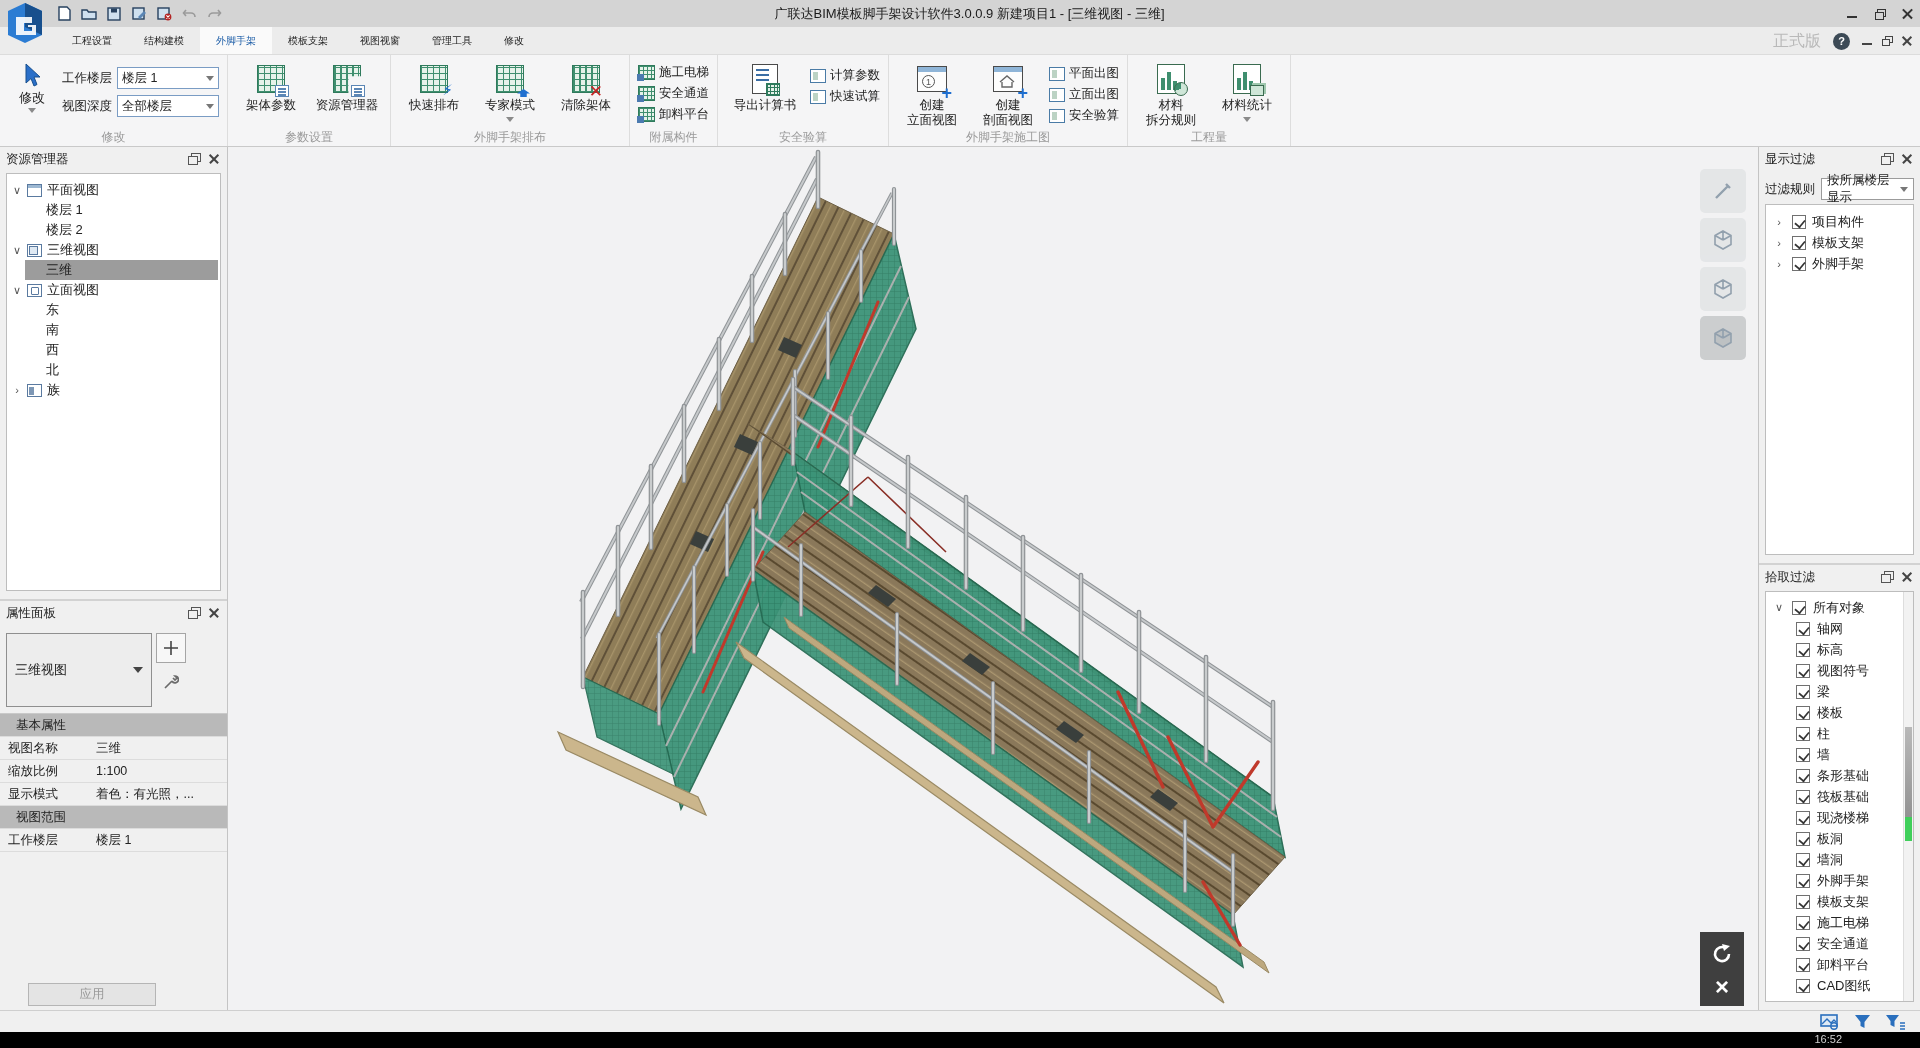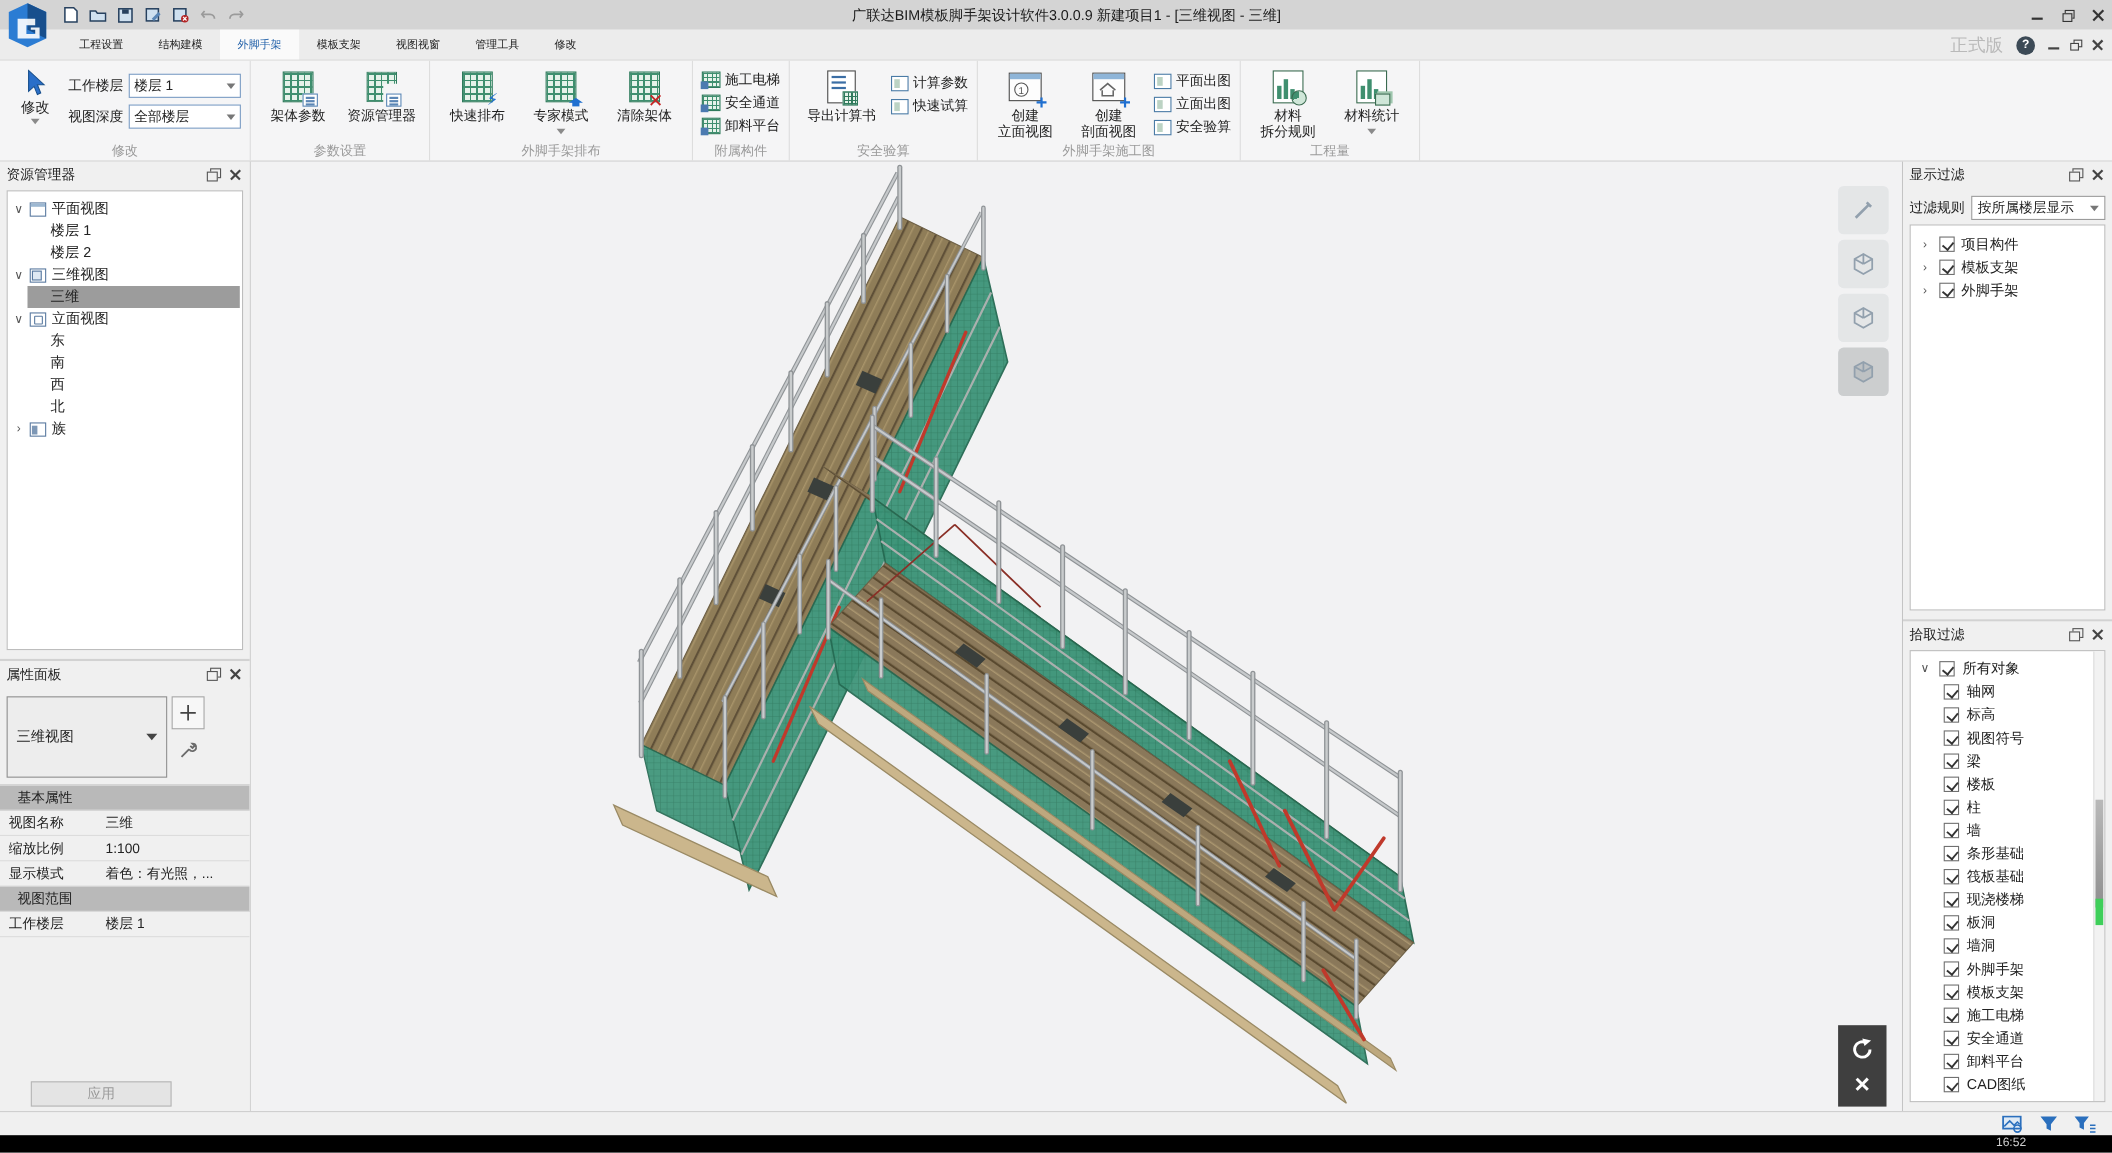--- a/index.html
+++ b/index.html
@@ -85,21 +85,21 @@
   .chart-ico i:nth-child(3){ left:15px; height:9px;}
   .chart-ico .pie { position:absolute; right:-4px; bottom:-3px; width:14px; height:14px; border-radius:50%; background:conic-gradient(#cfe6d8 0 70%,#3f8f6f 70% 100%); border:1px solid #3a6b50; }
   .chart-ico .box3d { position:absolute; right:-4px; bottom:-3px; width:14px; height:11px; background:#cfe6d8; border:1px solid #3a6b50; box-shadow:2px -2px 0 #9fc7ae; }
   .cursor-svg { width:22px; height:26px; }
   .bolt { position:absolute; right:-3px; bottom:-4px; color:#1f6fd0; font-size:15px; }
   .cap { position:absolute; right:-4px; bottom:-2px; width:13px; height:8px; background:#1f6fd0; clip-path:polygon(50% 0,100% 55%,75% 55%,75% 100%,25% 100%,25% 55%,0 55%); }
 
   
   .main { display:flex; height:863px; }
   .dock-left { width:228px; display:flex; flex-direction:column; background:#eaeaea; border-right:1px solid #c4c4c4; }
-  .dock-right { width:191px; display:flex; flex-direction:column; background:#eaeaea; border-left:1px solid #c4c4c4; }
+  .dock-right { width:162px; display:flex; flex-direction:column; background:#eaeaea; border-left:1px solid #c4c4c4; }
   .panel { display:flex; flex-direction:column; border-bottom:2px solid #d2d2d2; background:#f0f0f0; }
   .panel-title { height:24px; display:flex; align-items:center; padding:0 6px; font-size:12.5px; color:#222; }
   .panel-title .pt-label { flex:1; }
   .pt-ico { width:13px; height:12px; position:relative; margin-left:7px; }
   .float-ico::before { content:""; position:absolute; left:3px; top:0; width:8px; height:7px; border:1.2px solid #555; }
   .float-ico::after { content:""; position:absolute; left:0; top:3px; width:8px; height:7px; border:1.2px solid #555; background:#f0f0f0; }
   .close-ico::before,.close-ico::after { content:""; position:absolute; left:0; top:5px; width:12px; height:1.6px; background:#444; }
   .close-ico::before{transform:rotate(45deg);} .close-ico::after{transform:rotate(-45deg);}
   .panel-body { flex:1; margin:2px 6px 8px 6px; background:#fff; border:1px solid #bdbdbd; overflow:hidden; position:relative; }
 

